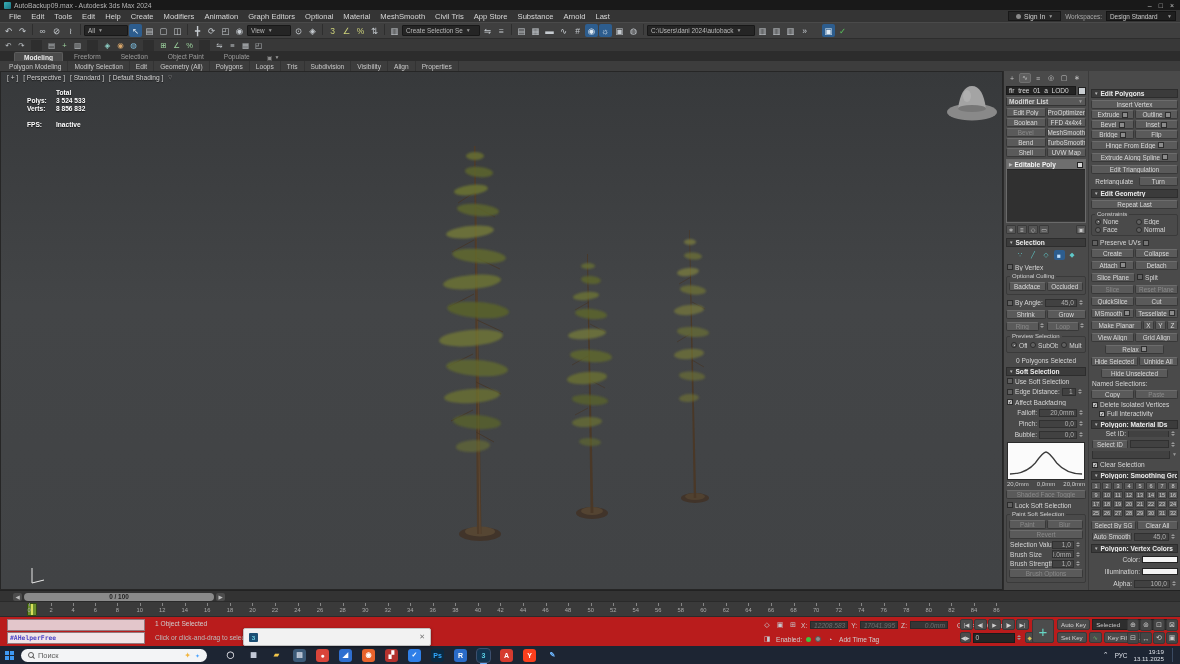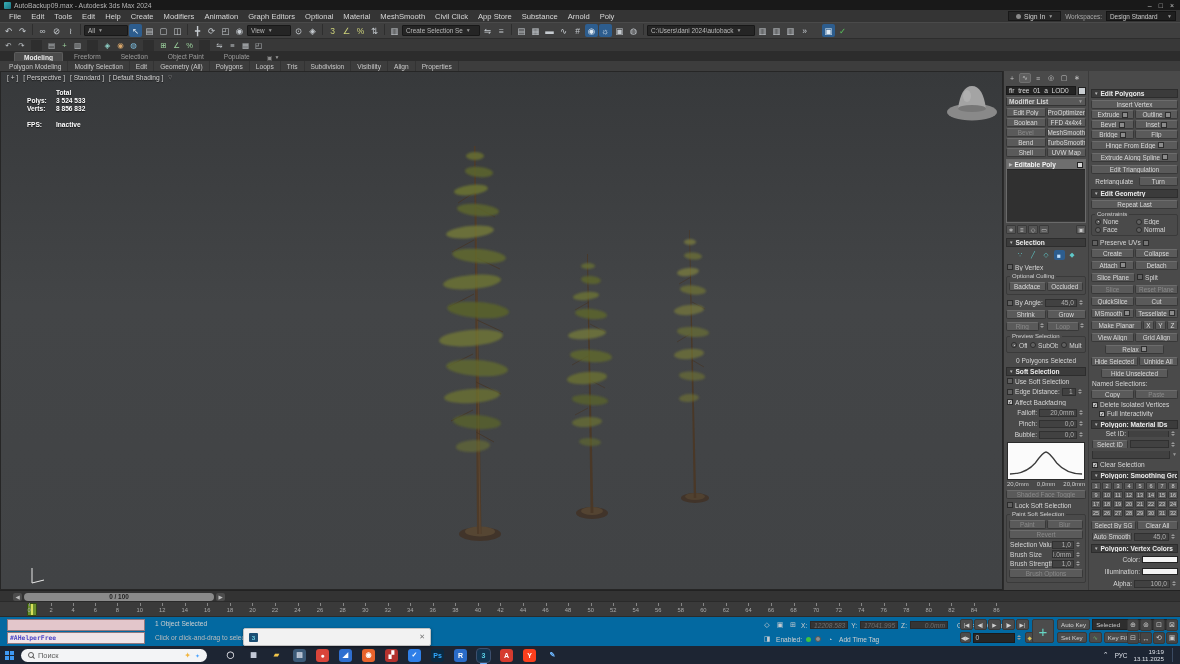--- a/index.html
+++ b/index.html
@@ -91,21 +91,21 @@
 #tslider{height:11px;background:#333;border-top:1px solid #222;position:relative;flex:none}
 .tlpill{position:absolute;left:24px;top:1.5px;width:190px;height:8px;background:#8a8a8a;border-radius:4px;display:flex;align-items:center;justify-content:center;color:#222;font-size:6.4px;font-weight:bold}
 .tlarrow{position:absolute;top:1.5px;width:9px;height:8px;background:#4c4c4c;border-radius:2px;color:#bbb;font-size:5.5px;display:flex;align-items:center;justify-content:center}
 #ruler{height:15px;background:#3a3a3a;border-top:1px solid #2a2a2a;position:relative;flex:none}
 .tickwrap{position:absolute;left:26px;right:180px;top:0;bottom:0;display:flex;justify-content:space-between}
 .tick{position:relative;font-size:5.8px;color:#a8a8a8;padding-top:5px;text-align:center;min-width:6px}
 .tick::before{content:"";position:absolute;top:1px;left:50%;width:1px;height:3px;background:#858585}
 .playhead{position:absolute;left:27px;top:1px;width:10px;height:13px;background:#6b8f2e;border:1px solid #324b12;border-radius:1px}
 .playhead::after{content:"";position:absolute;left:3px;top:0;bottom:0;width:2px;background:#d8e05a}
 
-#status{height:30px;background:#0369a1;border-top:1px solid #2b2b2b;position:relative;font-size:6.6px;color:#cfcfcf;flex:none}
+#status{height:30px;background:#b91c1c;border-top:1px solid #2b2b2b;position:relative;font-size:6.6px;color:#cfcfcf;flex:none}
 .pinkbox{position:absolute;left:7px;top:2px;width:138px;height:12px;background:#e3c6cb;border:1px solid #94797f}
 .pinkbox2{position:absolute;left:7px;top:15px;width:138px;height:12px;background:#f0e4e7;border:1px solid #94797f;color:#4f46c8;font-family:"DejaVu Sans Mono",monospace;font-size:6.4px;display:flex;align-items:center;padding:0 2px;font-weight:bold}
 .statsel{position:absolute;left:155px;top:3px}
 .statprompt{position:absolute;left:155px;top:17px;color:#bdbdbd}
 .thumbpopup{position:absolute;left:243px;top:11px;width:188px;height:18px;background:#f2f2f2;border:1px solid #c2c2c2;border-radius:2px;display:flex;align-items:center;gap:4px;padding:0 5px;box-shadow:0 1px 3px #0007;z-index:4}
 .tp3{width:9px;height:9px;background:#1d4f74;color:#6fd4e8;font-size:6.2px;font-weight:bold;display:flex;align-items:center;justify-content:center;border-radius:1px}
 .tpx{margin-left:auto;color:#777;font-size:7px}
 .coords{position:absolute;left:762px;top:3px;display:flex;gap:3px;align-items:center}
 .axval{width:38px;height:8px;background:#353535;border:1px solid #292929;color:#6e6e6e;font-style:italic;display:flex;align-items:center;justify-content:flex-end;padding:0 2px;overflow:hidden}
 .enrow{position:absolute;left:762px;top:17px;display:flex;gap:4px;align-items:center}
@@ -162,25 +162,25 @@
         <span class="mitem">Tools</span>
         <span class="mitem">Edit</span>
         <span class="mitem">Help</span>
         <span class="mitem">Create</span>
         <span class="mitem">Modifiers</span>
         <span class="mitem">Animation</span>
         <span class="mitem">Graph Editors</span>
         <span class="mitem">Optional</span>
         <span class="mitem">Material</span>
         <span class="mitem">MeshSmooth</span>
-        <span class="mitem">Civil Click</span>
+        <span class="mitem">Civil Tris</span>
         <span class="mitem">App Store</span>
         <span class="mitem">Substance</span>
         <span class="mitem">Arnold</span>
-        <span class="mitem">Poly</span>
+        <span class="mitem">Last</span>
       </span>
     <span id="menright">
       <span id="signin">
         <span class="person"></span>
         <span>Sign In</span>
         <span class="car">▼</span>
       </span>
       <span id="wslabel">Workspaces:</span>
       <span id="wsdd">
         <span>Design Standard</span>

